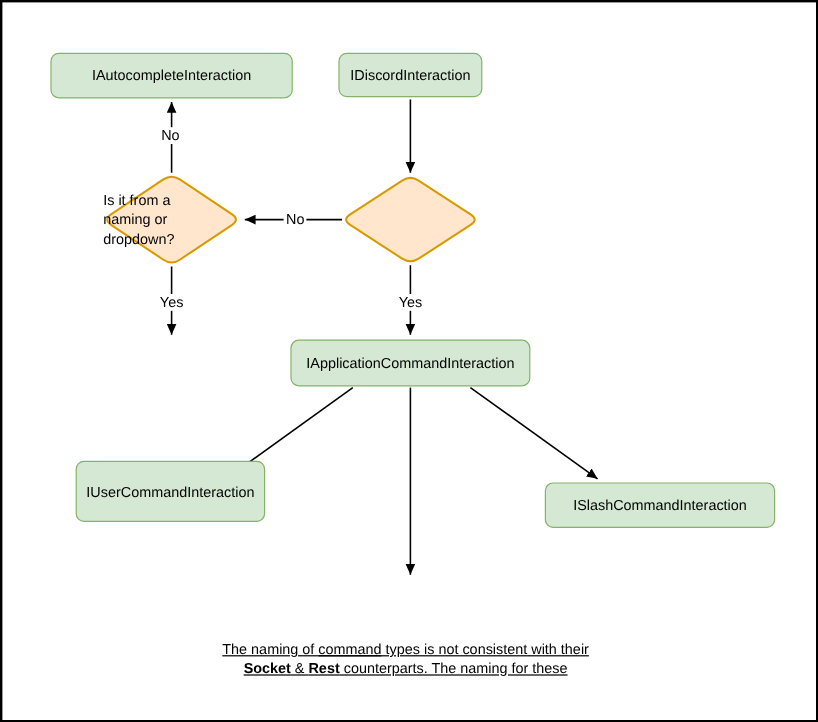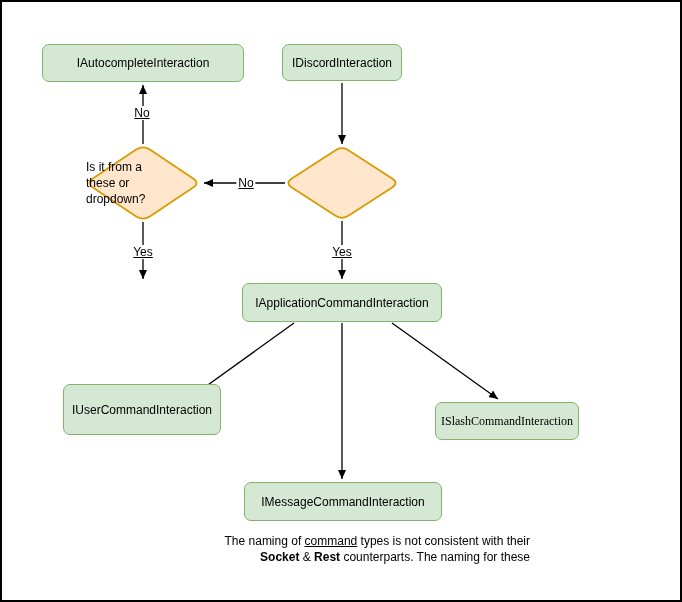--- a/index.html
+++ b/index.html
@@ -38,21 +38,21 @@
     justify-content: center;
     font-size: 12px;
     text-align: center;
     line-height: 14px;
   }
   #n-autocomplete { left: 40px;  top: 42px;  width: 202px; height: 38px; }
   #n-discord      { left: 280px; top: 42px;  width: 120px; height: 37px; }
   #n-msgcomp      { left: 71px;  top: 280px; width: 139px; height: 39px; }
   #n-appcmd       { left: 240px; top: 281px; width: 200px; height: 39px; }
   #n-usercmd      { left: 61px;  top: 382px; width: 158px; height: 51px; }
-  #n-slashcmd     { left: 433px; top: 400px; width: 144px; height: 38px; font-family: Liberation Serif, serif; }
+  #n-slashcmd     { left: 452px; top: 400px; width: 192px; height: 38px; }
   #n-msgcmd       { left: 242px; top: 480px; width: 198px; height: 39px; }
   .decision-label {
     position: absolute;
     display: flex;
     flex-direction: column;
     align-items: flex-start;
     justify-content: center;
     font-size: 12px;
     line-height: 16px;
     text-align: center;
@@ -60,33 +60,33 @@
   }
   #d-button-label  { left: 84px;  top: 143px; width: 114px; height: 76px; }
   #d-command-label { left: 283px; top: 144px; width: 114px; height: 74px; }
   .edge-label {
     position: absolute;
     transform: translate(-50%, -50%);
     background: var(--canvas-bg, #ffffff);
     font-size: 12px;
     padding: 0 2px;
     white-space: nowrap;
-    text-decoration: underline;
   }
   #lbl-no-up     { left: 140px; top: 111px; }
   #lbl-no-mid    { left: 244px; top: 181px; }
   #lbl-yes-left  { left: 141px; top: 250px; }
   #lbl-yes-right { left: 340px; top: 250px; }
   .footer {
     position: absolute;
-    left: 168px; top: 532px;
+    left: 156px; top: 532px;
     width: 360px;
-    text-align: right;
+    text-align: center;
     font-size: 12px;
     line-height: 15.5px;
+    text-decoration: underline;
   }
   .u { text-decoration: underline; }
   .b { font-weight: bold; }
 </style>
 </head>
 <body>
 
 <div class="canvas">
 
   <svg class="edges" xmlns="http://www.w3.org/2000/svg">
@@ -107,25 +107,24 @@
     <line class="edge" x1="292" y1="321" x2="185" y2="398" marker-end="url(#arrow)"></line>
     <line class="edge" x1="340" y1="321" x2="340" y2="477" marker-end="url(#arrow)"></line>
     <line class="edge" x1="390" y1="321" x2="496" y2="397" marker-end="url(#arrow)"></line>
   </svg>
 
   <div class="node" id="n-autocomplete">IAutocompleteInteraction</div>
   <div class="node" id="n-discord">IDiscordInteraction</div>
   <div class="node" id="n-appcmd">IApplicationCommandInteraction</div>
   <div class="node" id="n-usercmd">IUserCommandInteraction</div>
   <div class="node" id="n-slashcmd">ISlashCommandInteraction</div>
-  <div class="node" id="n-msgcmd">IMessageCommandInteraction</div>
 
   <div class="decision-label" id="d-button-label">
     <span>Is it from a</span>
-    <span>these or</span>
+    <span>naming or</span>
     <span>dropdown?</span>
   </div>
 
   <div class="edge-label" id="lbl-no-up">No</div>
   <div class="edge-label" id="lbl-no-mid">No</div>
   <div class="edge-label" id="lbl-yes-left">Yes</div>
   <div class="edge-label" id="lbl-yes-right">Yes</div>
 
   <div class="footer">
     <div><span>The naming of </span><span class="u">command</span><span> types is not consistent with their</span></div>

